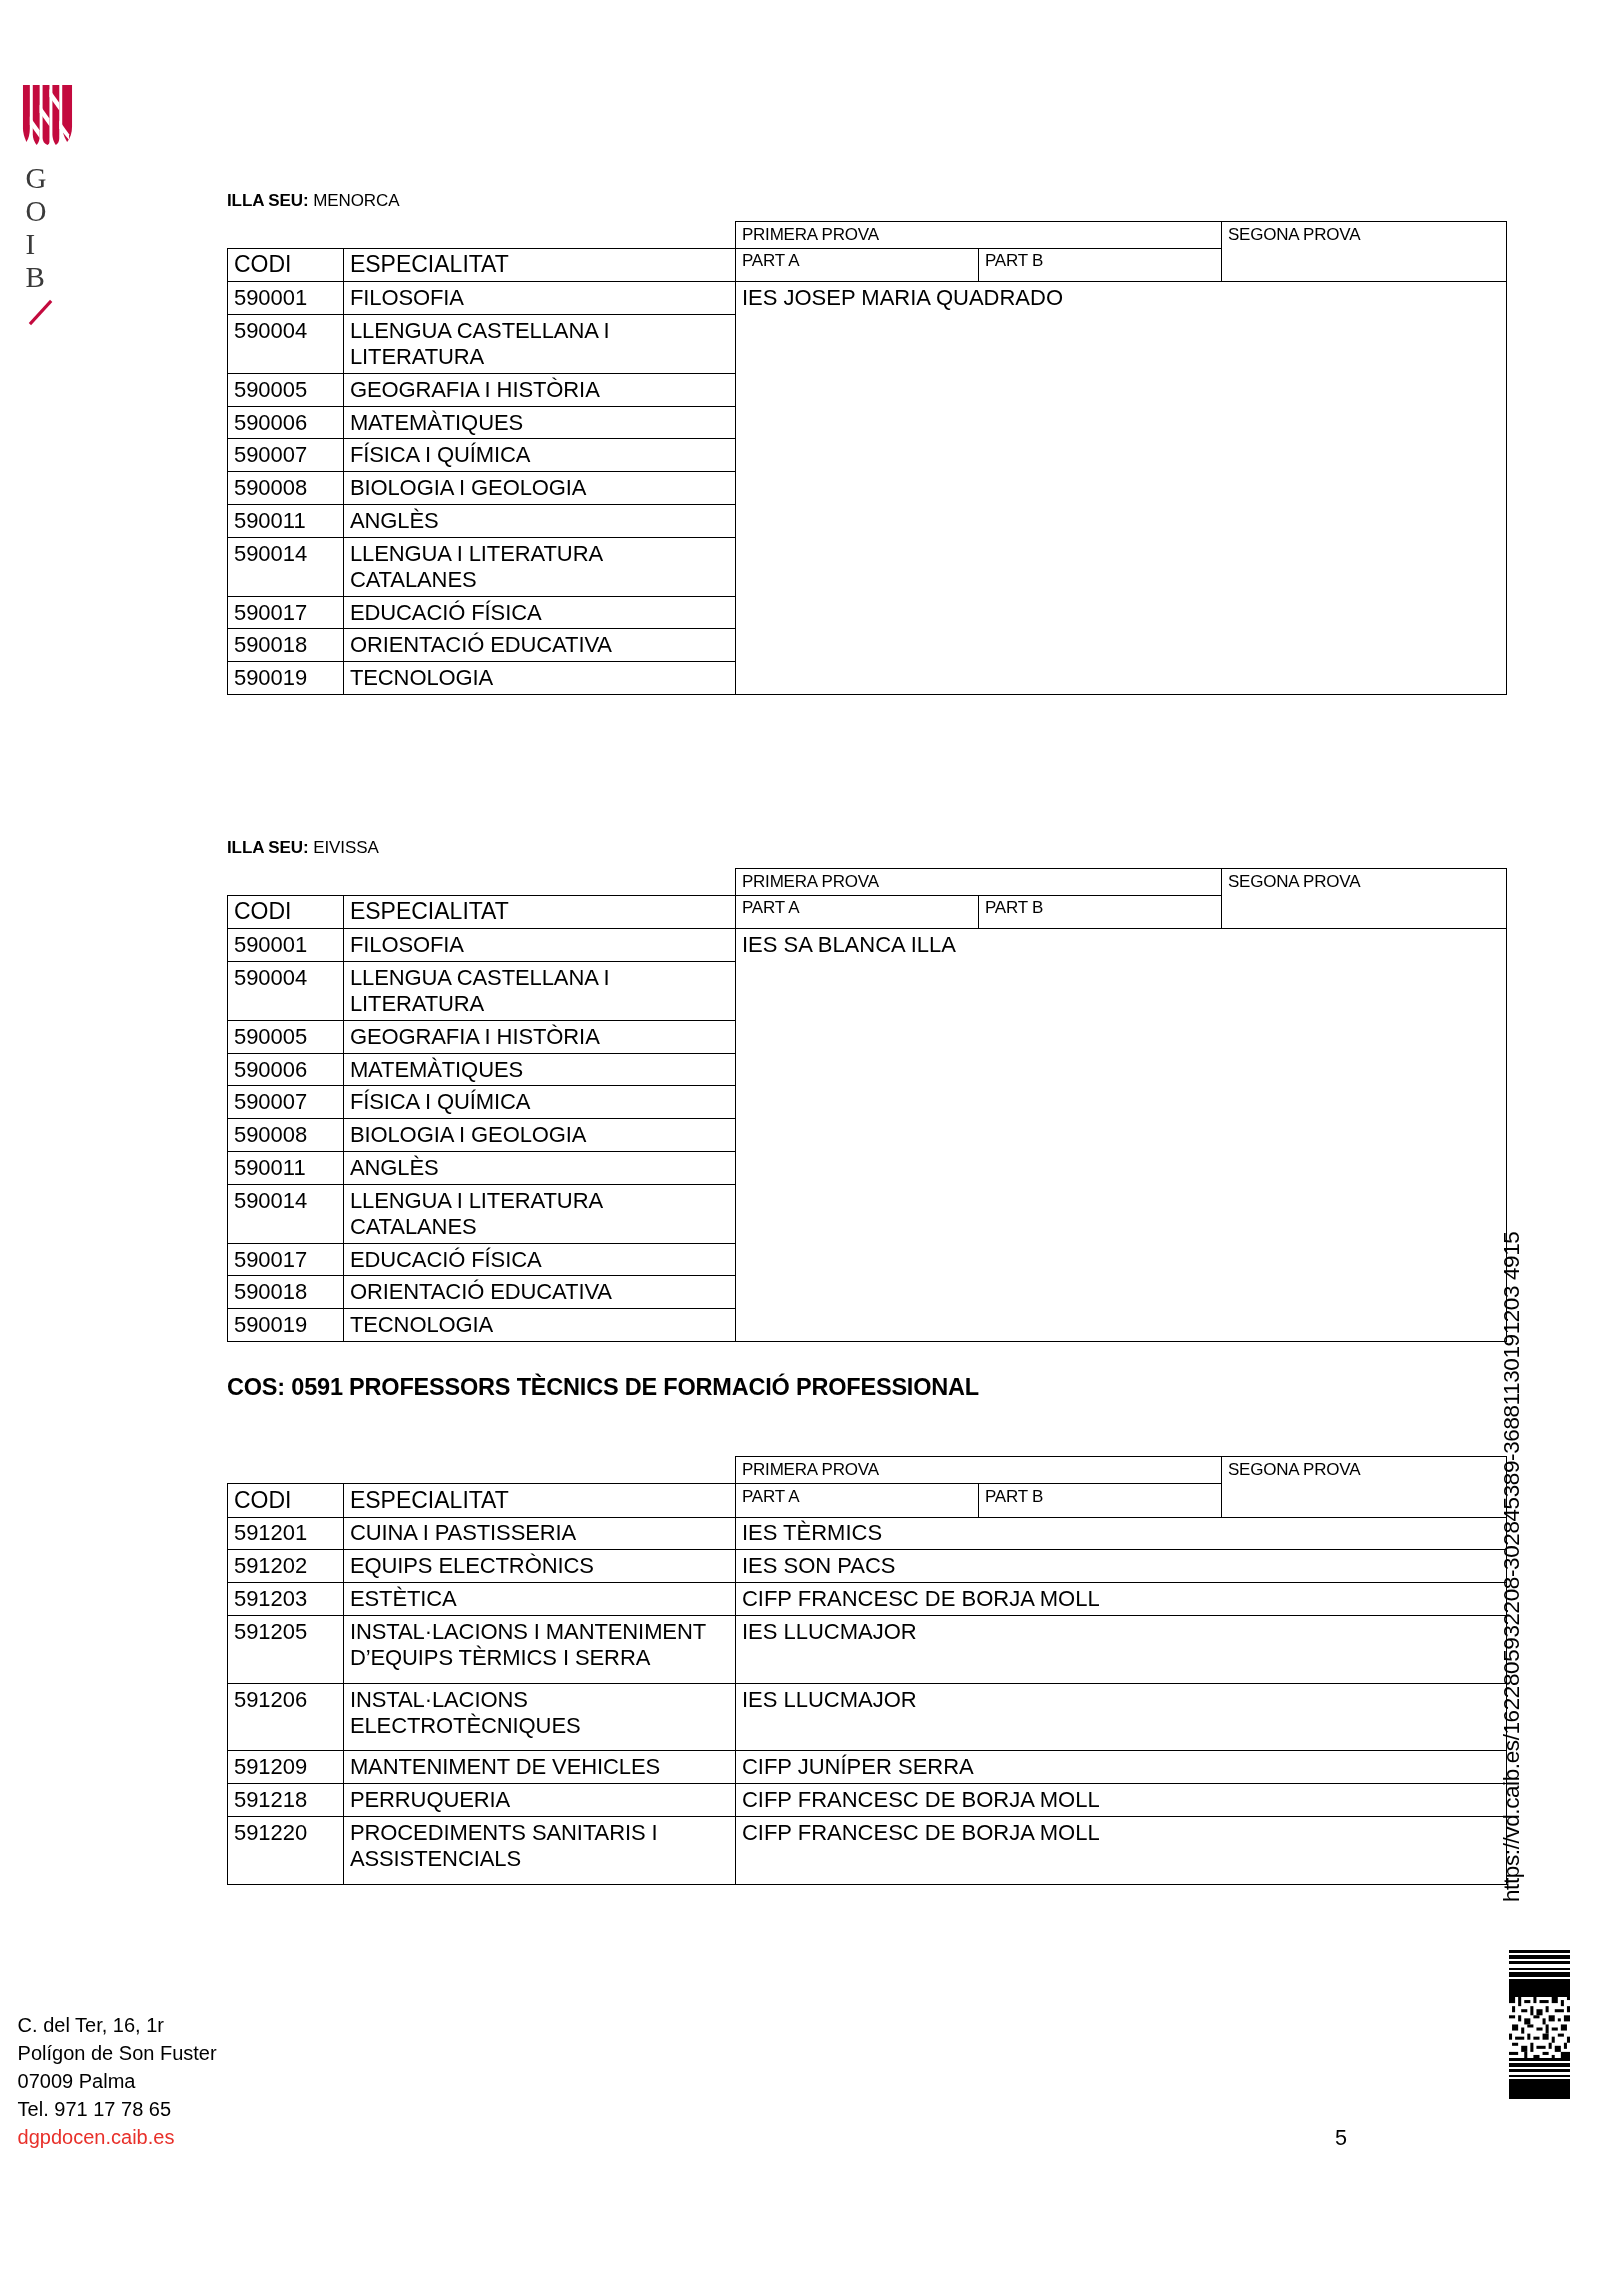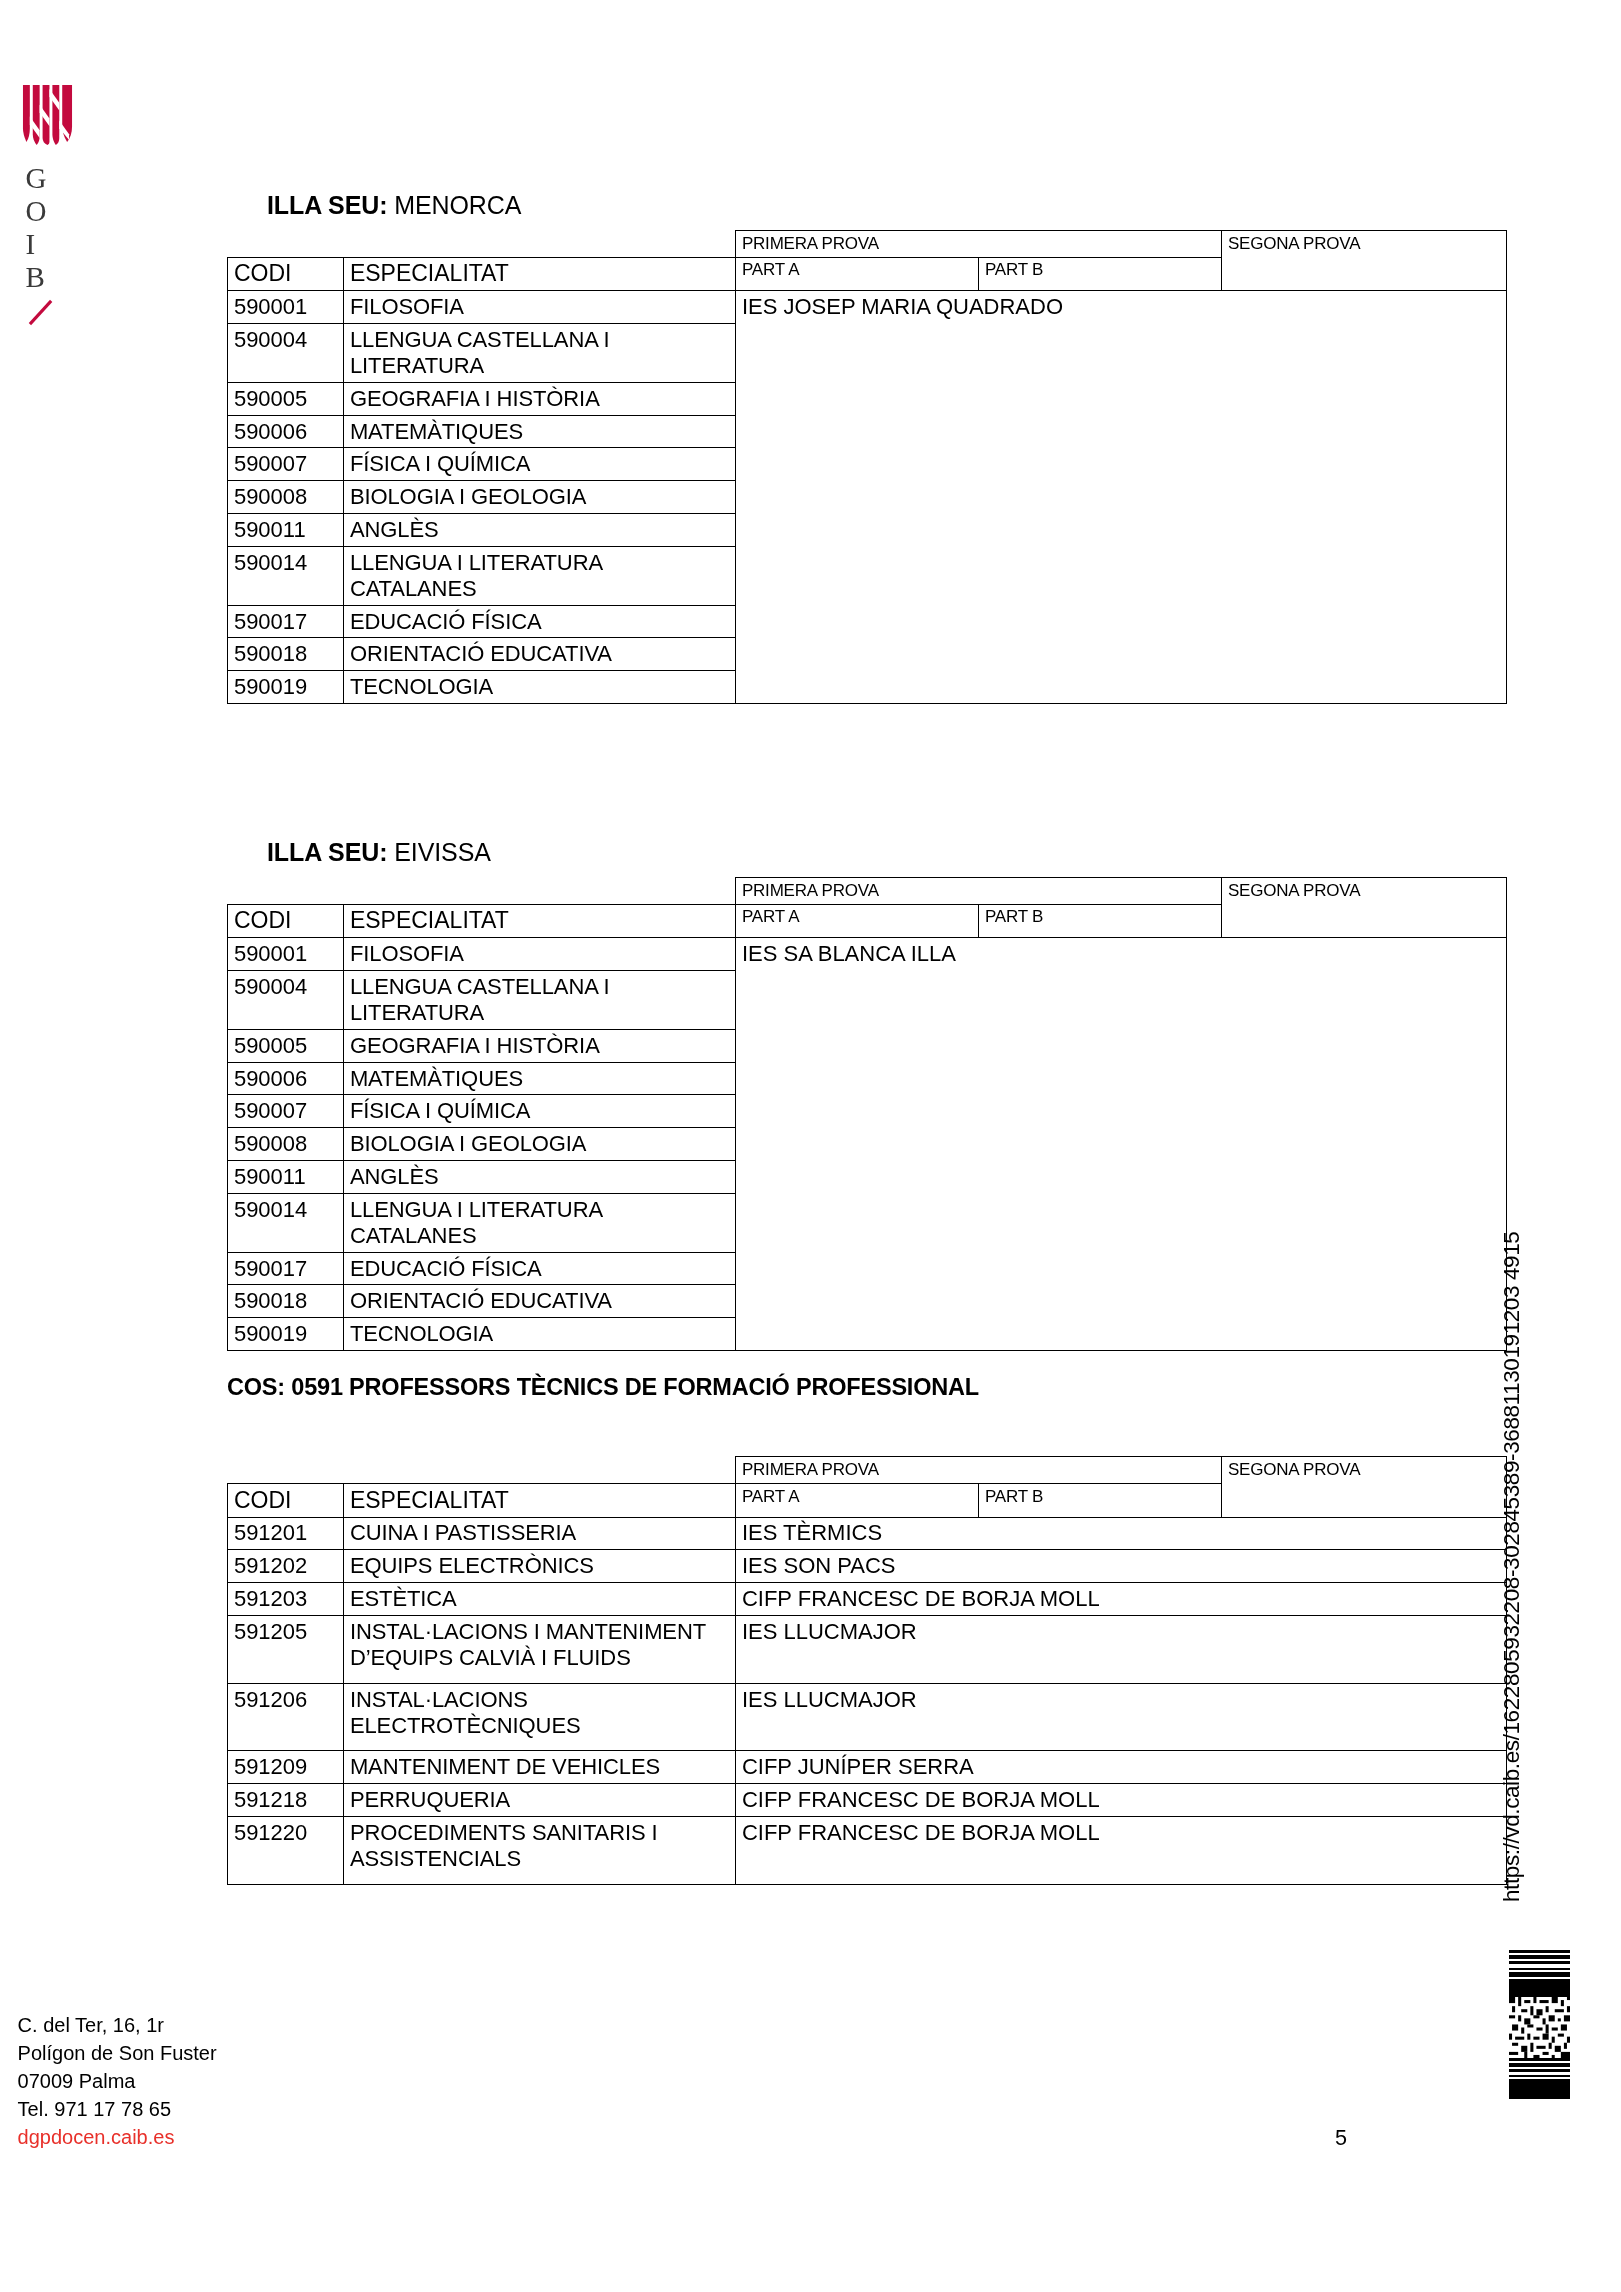--- a/index.html
+++ b/index.html
@@ -52,25 +52,24 @@
   .content {
     position: absolute;
     left: 227px;
     top: 0;
     width: 1333px;
   }
 
   .section { position: absolute; left: 0; }
 
   .seu-line {
-    font-size: 25px;
+    font-size: 17px;
     letter-spacing: -0.1px;
     white-space: nowrap;
     margin-bottom: 9.8px;
-    margin-left: 40px;
   }
   .seu-label { font-weight: bold; }
   .seu-value { font-weight: normal; }
 
   .cos-line {
     font-size: 23.5px;
     font-weight: bold;
     letter-spacing: -0.2px;
     white-space: nowrap;
   }
@@ -398,21 +397,21 @@
             <td class="cell-name">EQUIPS ELECTRÒNICS</td>
             <td class="venue" colspan="3">IES SON PACS</td>
           </tr>
           <tr>
             <td class="cell-code">591203</td>
             <td class="cell-name">ESTÈTICA</td>
             <td class="venue" colspan="3">CIFP FRANCESC DE BORJA MOLL</td>
           </tr>
           <tr>
             <td class="cell-code row2">591205</td>
-            <td class="cell-name row2">INSTAL·LACIONS I MANTENIMENT D’EQUIPS CALVIÀ I FLUIDS</td>
+            <td class="cell-name row2">INSTAL·LACIONS I MANTENIMENT D’EQUIPS TÈRMICS I SERRA</td>
             <td class="venue row2" colspan="3" style="vertical-align:top;">IES LLUCMAJOR</td>
           </tr>
           <tr>
             <td class="cell-code row2">591206</td>
             <td class="cell-name row2">INSTAL·LACIONS ELECTROTÈCNIQUES</td>
             <td class="venue row2" colspan="3" style="vertical-align:top;">IES LLUCMAJOR</td>
           </tr>
           <tr>
             <td class="cell-code">591209</td>
             <td class="cell-name">MANTENIMENT DE VEHICLES</td>

